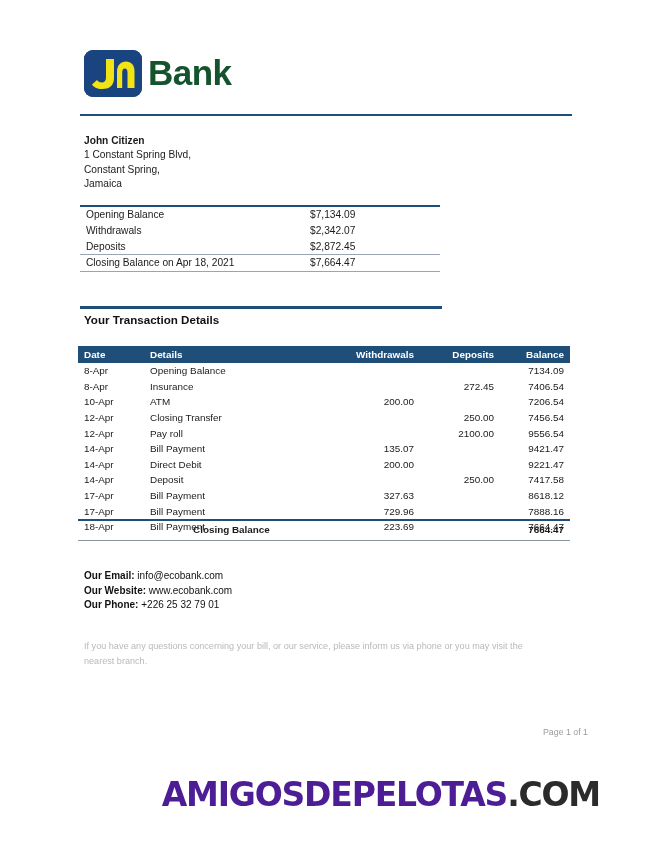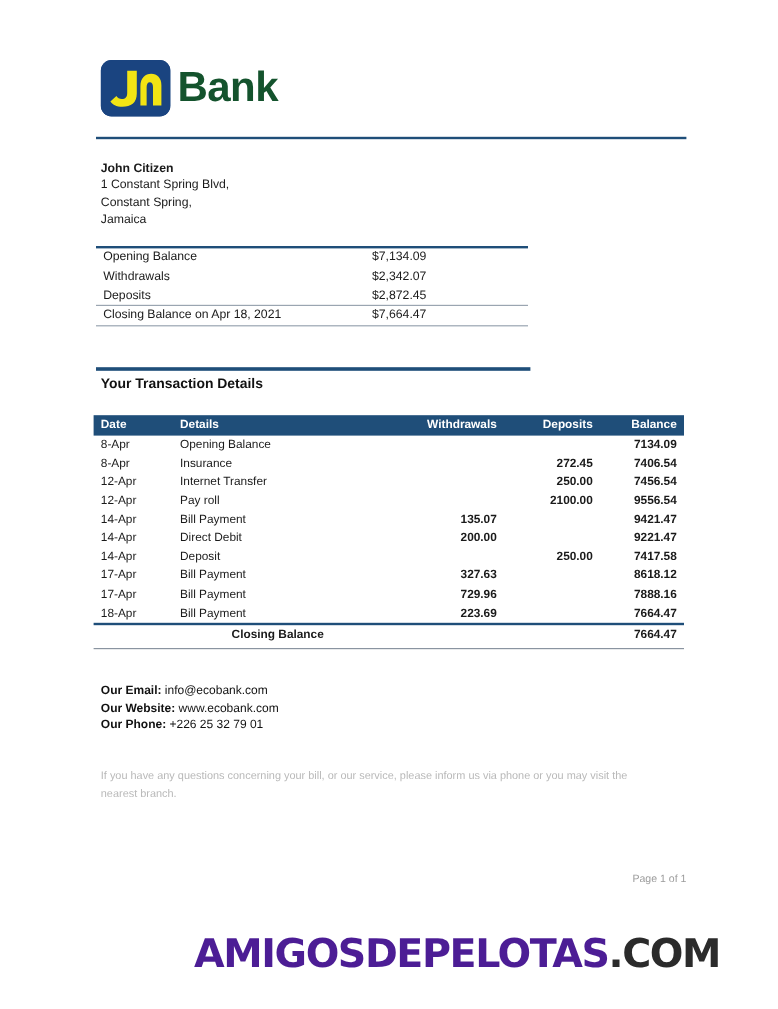--- a/index.html
+++ b/index.html
@@ -140,21 +140,21 @@
     padding: 3px 0;
     text-align: left;
   }
   table.tx thead th.r { text-align: right; padding-right: 6px; }
   table.tx thead th.first { padding-left: 6px; }
   table.tx tbody td {
     padding: 2.3px 0;
     color: #1a1a1a;
   }
   table.tx tbody td.date { padding-left: 6px; }
-  table.tx tbody td.num { text-align: right; padding-right: 6px; font-weight: bold; }
+  table.tx tbody td.num { text-align: right; padding-right: 6px; }
   .col-date    { width: 72px; }
   .col-details { width: 170px; }
   .col-wd      { width: 100px; }
   .col-dep     { width: 80px; }
   .col-bal     { width: 70px; }
 
   .tx-sep-thick {
     position: absolute;
     left: 78px;
     top: 519px;
@@ -210,21 +210,21 @@
     top: 639px;
     width: 460px;
     font-size: 9.1px;
     line-height: 15px;
     color: #b9b9b9;
   }
 
   
   .pageno {
     position: absolute;
-    left: 0;
+    left: 16px;
     top: 727px;
     width: 572px;
     text-align: right;
     font-size: 8.8px;
     color: #9b9b9b;
   }
 
   
   .watermark {
     position: absolute;
@@ -326,22 +326,29 @@
           <td class="num">7134.09</td>
         </tr>
         <tr>
           <td class="date">8-Apr</td>
           <td>Insurance</td>
           <td class="num"></td>
           <td class="num">272.45</td>
           <td class="num">7406.54</td>
         </tr>
         <tr>
+          <td class="date">10-Apr</td>
+          <td>ATM</td>
+          <td class="num">200.00</td>
+          <td class="num"></td>
+          <td class="num">7206.54</td>
+        </tr>
+        <tr>
           <td class="date">12-Apr</td>
-          <td>Internet Transfer</td>
+          <td>Closing Transfer</td>
           <td class="num"></td>
           <td class="num">250.00</td>
           <td class="num">7456.54</td>
         </tr>
         <tr>
           <td class="date">12-Apr</td>
           <td>Pay roll</td>
           <td class="num"></td>
           <td class="num">2100.00</td>
           <td class="num">9556.54</td>

